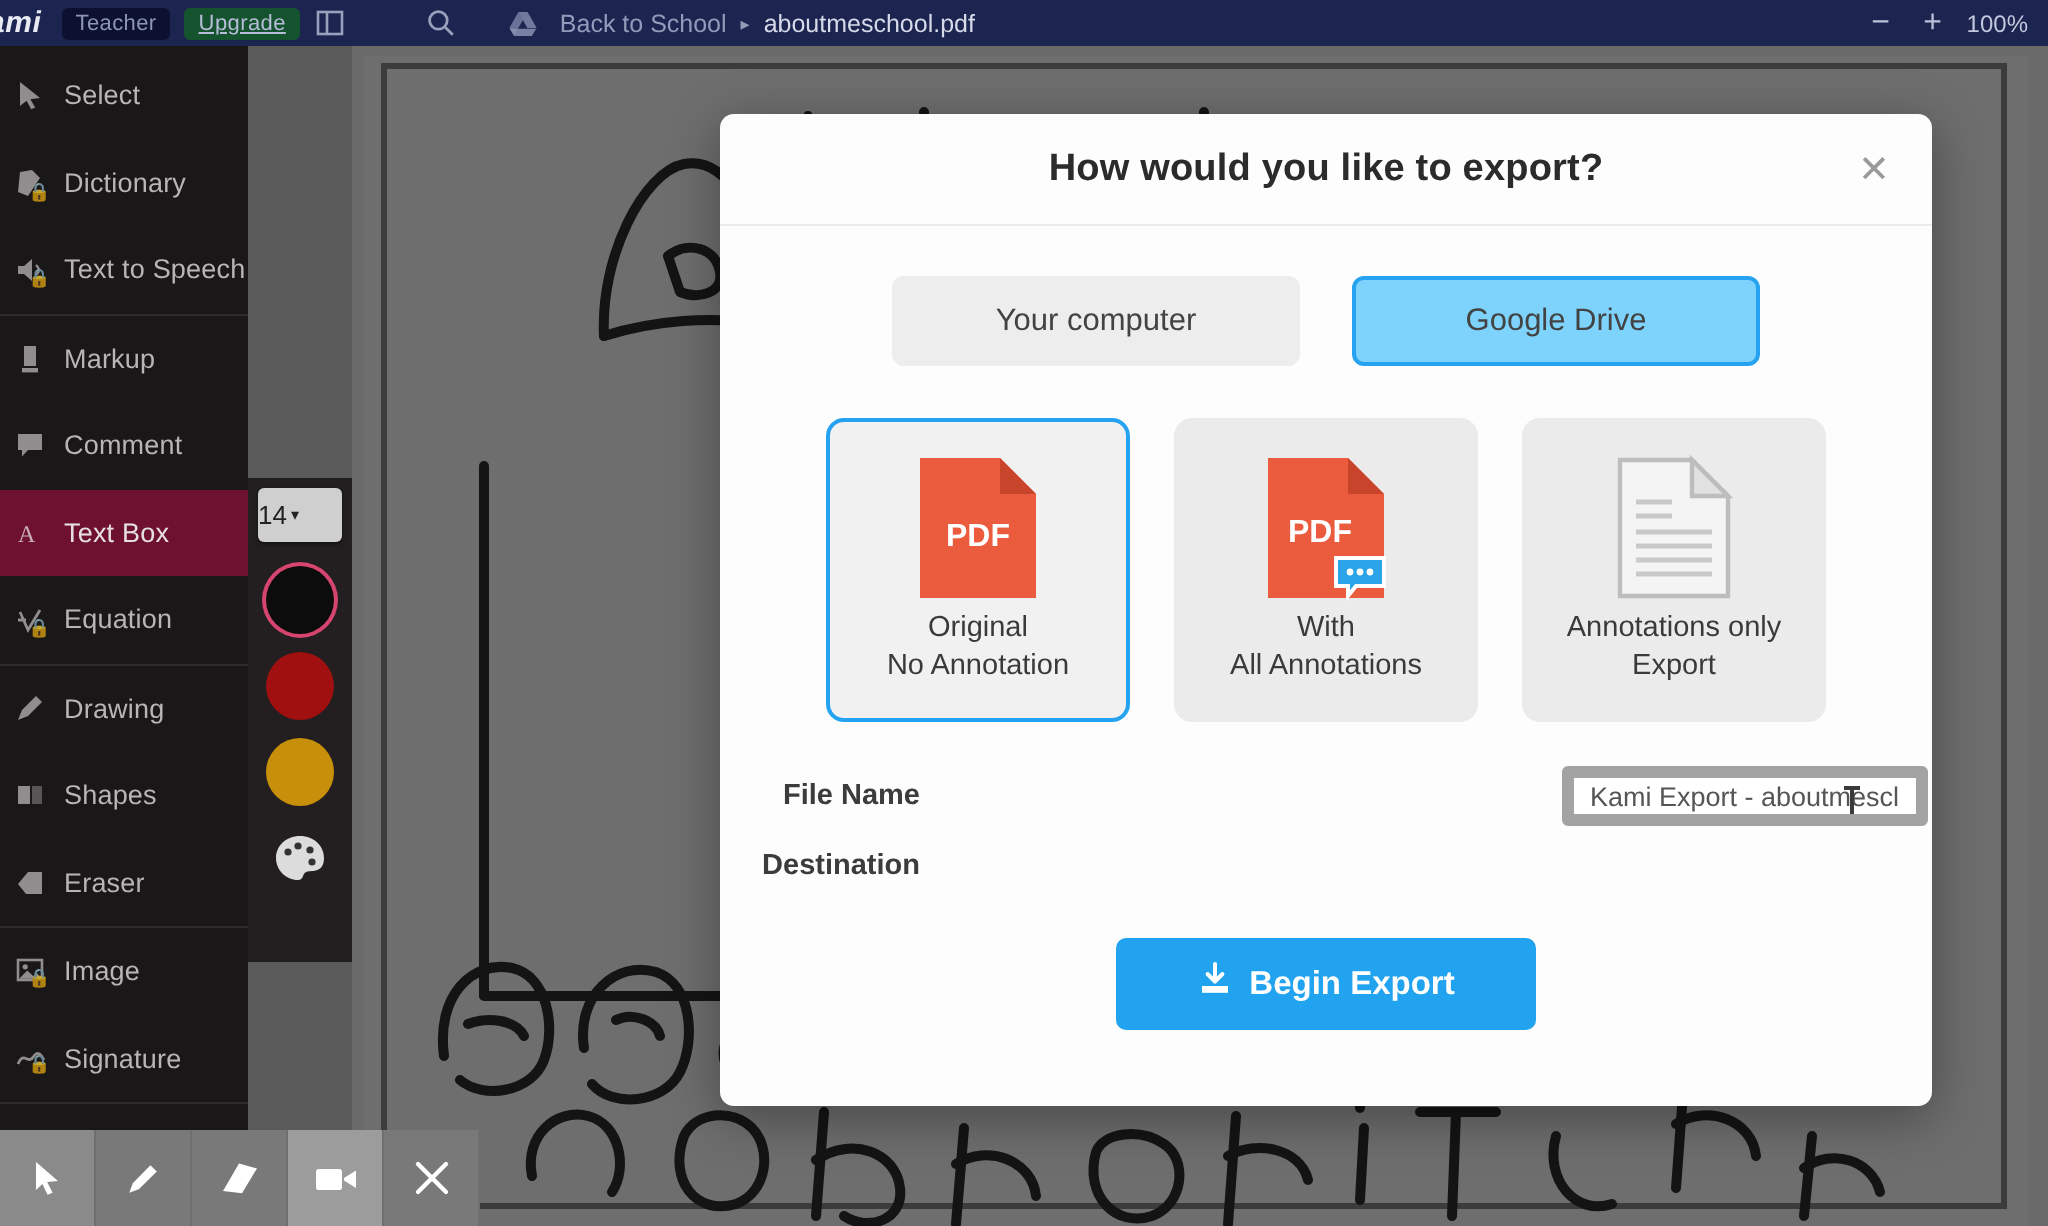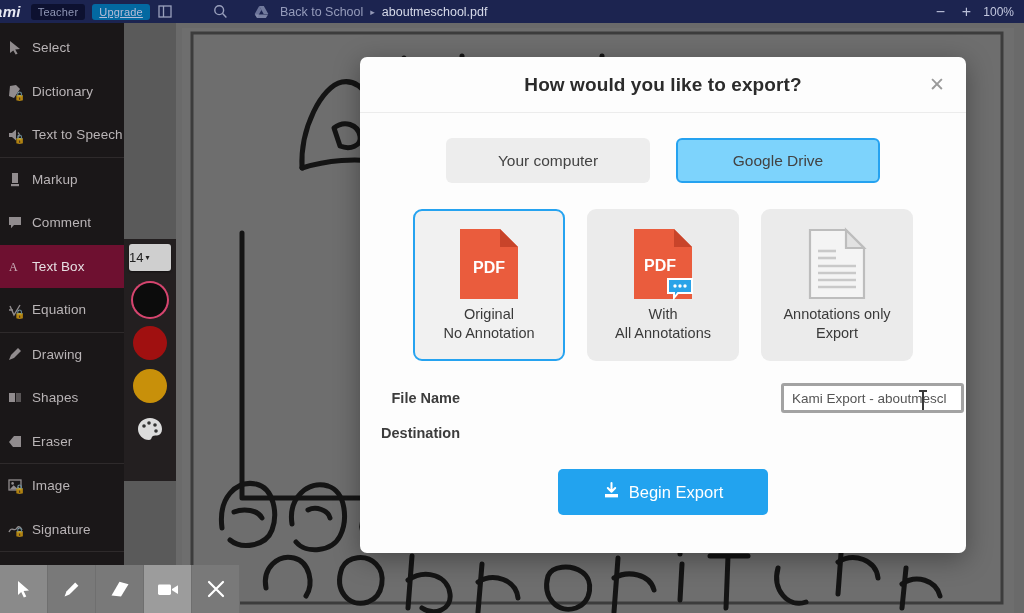--- a/index.html
+++ b/index.html
@@ -14,21 +14,21 @@
   
   .topbar {
     position: absolute; top: 0; left: 0; width: 1024px; height: 23px;
     background: #1c2450; display: flex; align-items: center;
     color: #c9cde4; font-size: 12.5px; z-index: 5;
   }
   .logo { font-style: italic; font-weight: bold; font-size: 15px;
     color: #e8eaf4; margin-left: -6px; padding-right: 10px; letter-spacing: .3px; }
   .badge { font-size: 11px; padding: 2px 7px; border-radius: 3px; margin-right: 7px;
     color: #8f96b5; background: #0d1130; letter-spacing: .2px; }
-  .badge.up { background: #0369a1; color: #b7bdd8; text-decoration: underline; }
+  .badge.up { background: #14532d; color: #b7bdd8; text-decoration: underline; }
   .ticon { width: 17px; height: 17px; display: inline-flex; align-items: center;
     justify-content: center; margin-right: 10px; opacity: .8; }
   .ticon svg { display: block; }
   .crumb { color: #aab0cd; font-size: 12.5px; opacity: .85; }
   .crumb-sep { margin: 0 7px; font-size: 9px; opacity: .7; }
   .crumb-file { color: #d6dae9; font-size: 12.5px; }
   .spacer { flex: 1; }
   .zbtn { width: 26px; text-align: center; font-size: 16px; color: #b9bfd8; cursor: pointer; }
   .zlevel { font-size: 12px; color: #c3c8de; margin: 0 10px 0 4px; }
 
@@ -96,36 +96,36 @@
   .card.sel { border-color: #26a3f0; background: #f1f1f1; }
   .card-ico { height: 74px; display: flex; align-items: center; justify-content: center; }
   .card-label { text-align: center; font-size: 14.5px; color: #3a3a3a; line-height: 1.32; margin-top: 4px; }
 
   .form { margin-top: 22px; }
   .frow { display: flex; align-items: center; justify-content: space-between; }
   .frow + .frow { margin-top: 12px; }
   .flabel { width: 116px; text-align: right; padding-right: 16px; font-size: 14.5px;
     font-weight: bold; color: #3c3c3c; }
   .fval { width: 185px; }
-  .finput { width: 183px; height: 30px; border: 3px solid #a3a3a3; border-radius: 3px;
+  .finput { width: 183px; height: 30px; border: 6px solid #a3a3a3; border-radius: 3px;
     background: #fff; font-size: 13.5px; color: #555; padding: 0 8px;
     font-family: "Liberation Sans", sans-serif; position: relative; display: flex;
     align-items: center; overflow: hidden; white-space: nowrap; }
   .fdest { font-size: 14px; color: #8c8c8c; cursor: pointer; }
   .caret { position: absolute; left: 138px; top: 4px; width: 1.5px; height: 22px;
     background: #3a3a3a; }
   .caret::before, .caret::after { content: ''; position: absolute; left: -3px;
     width: 7.5px; height: 1.5px; background: #3a3a3a; }
   .caret::before { top: 0; }
   .caret::after { bottom: 0; }
 
   .begin-wrap { display: flex; justify-content: center; margin-top: 28px; }
   .begin { width: 210px; height: 46px; background: #22a3ef; border-radius: 5px;
     display: flex; align-items: center; justify-content: center; gap: 9px;
-    color: #fff; font-size: 16.5px; font-weight: normal; cursor: pointer; }
+    color: #fff; font-size: 16.5px; font-weight: bold; cursor: pointer; }
 
   
   .bottombar { position: absolute; left: 0; bottom: 0; width: 256px; height: 48px;
     display: flex; z-index: 6; }
   .btool { width: 48px; height: 48px; display: flex; align-items: center;
     justify-content: center; background: #8a8a8a; cursor: pointer;
     border-right: 1px solid #6f6f6f; }
   .btool.alt { background: #797979; }
   .btool.on { background: #9c9c9c; }
   .btool svg { display: block; }

